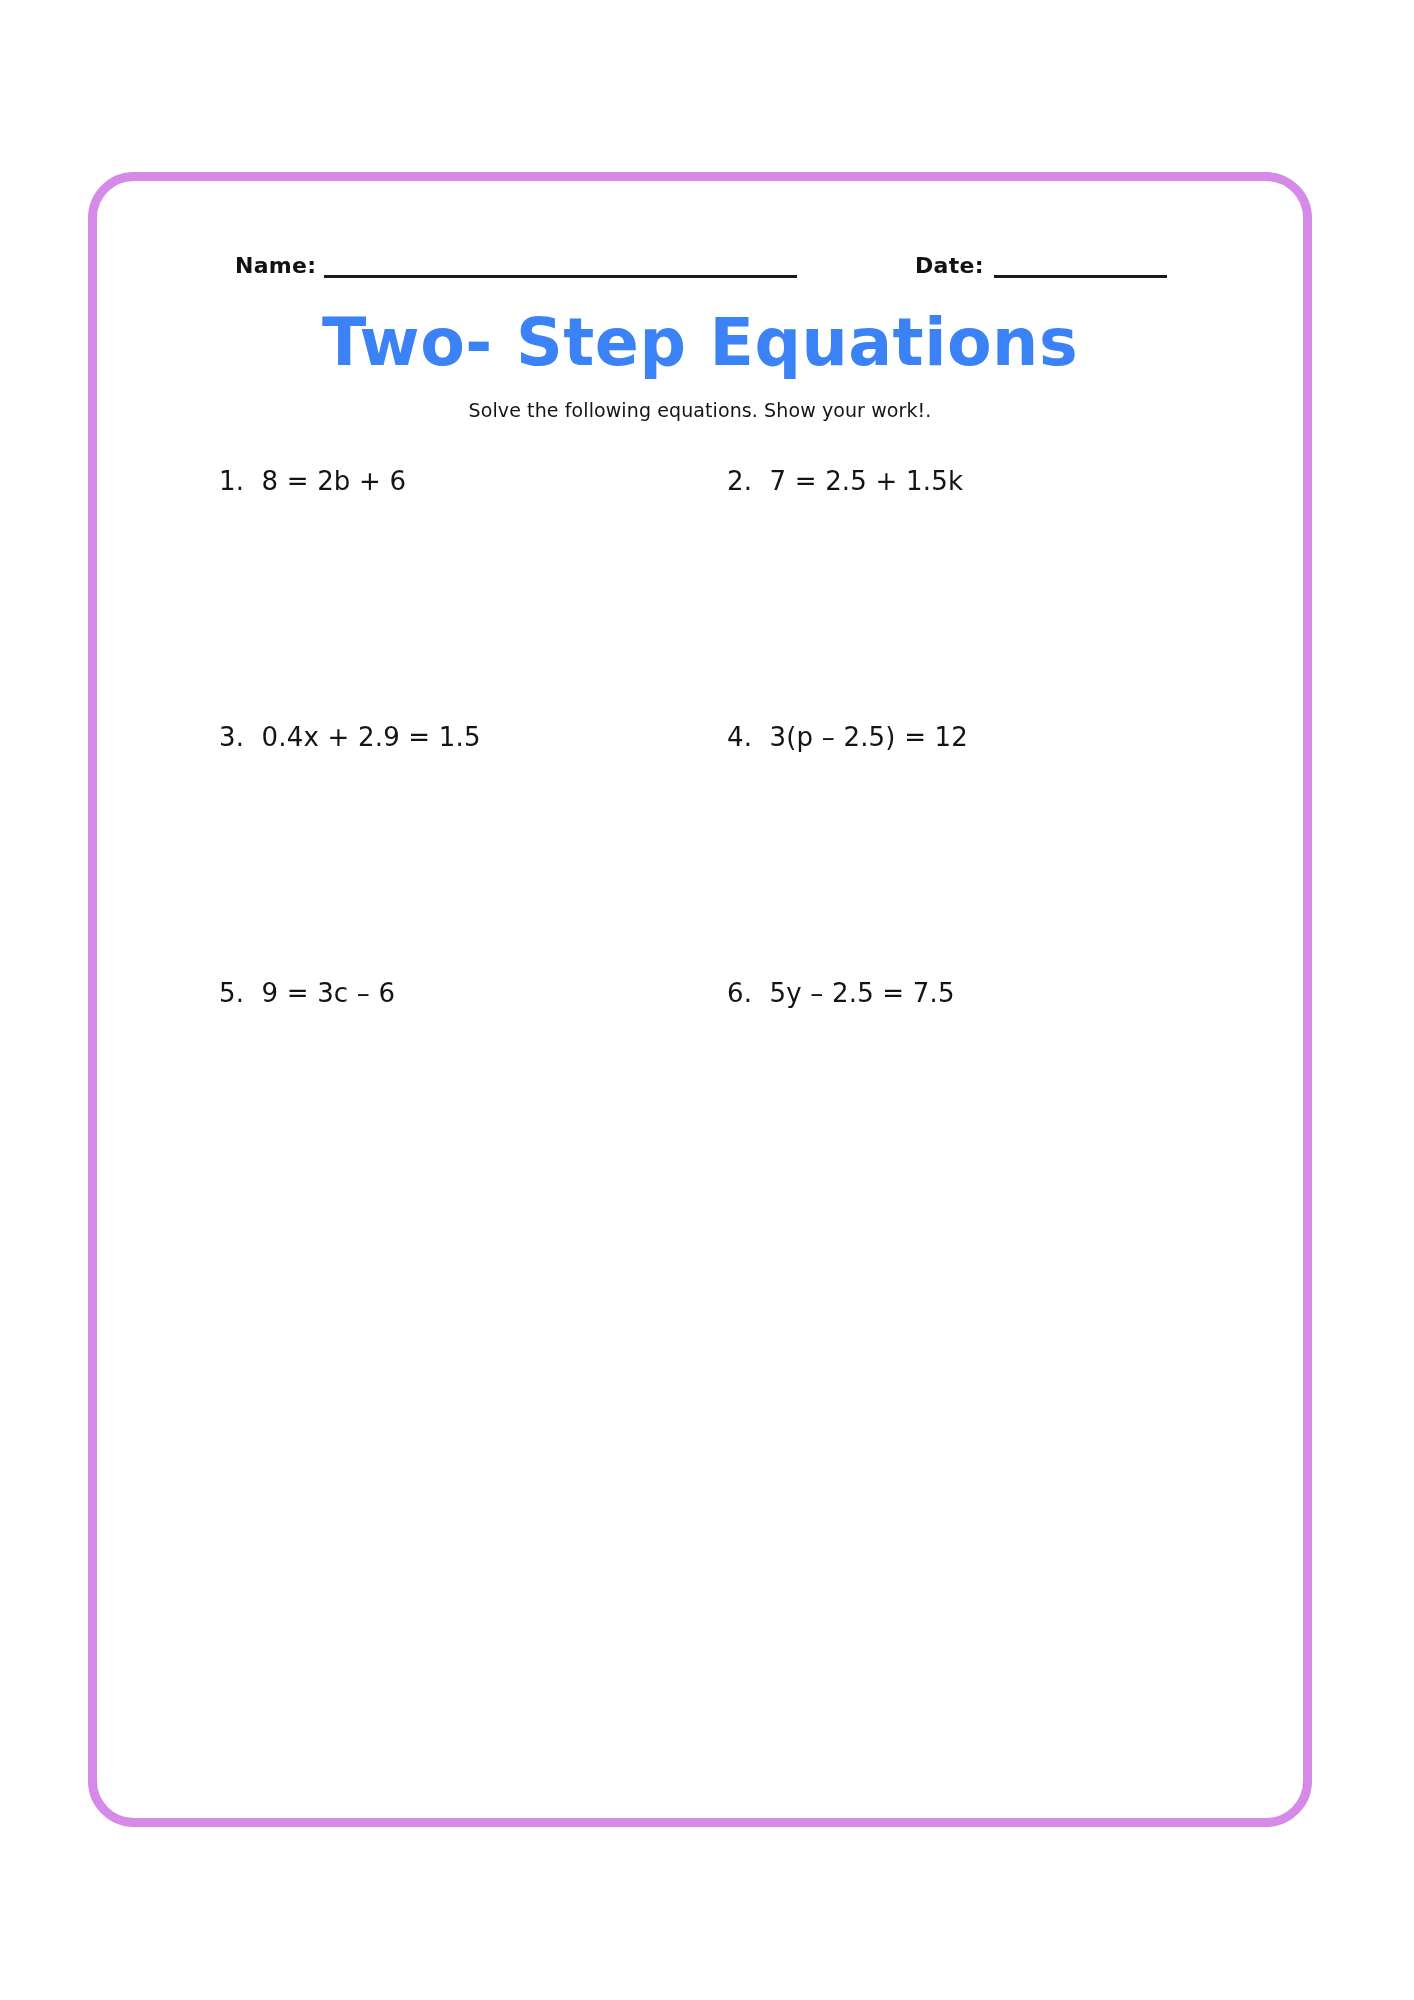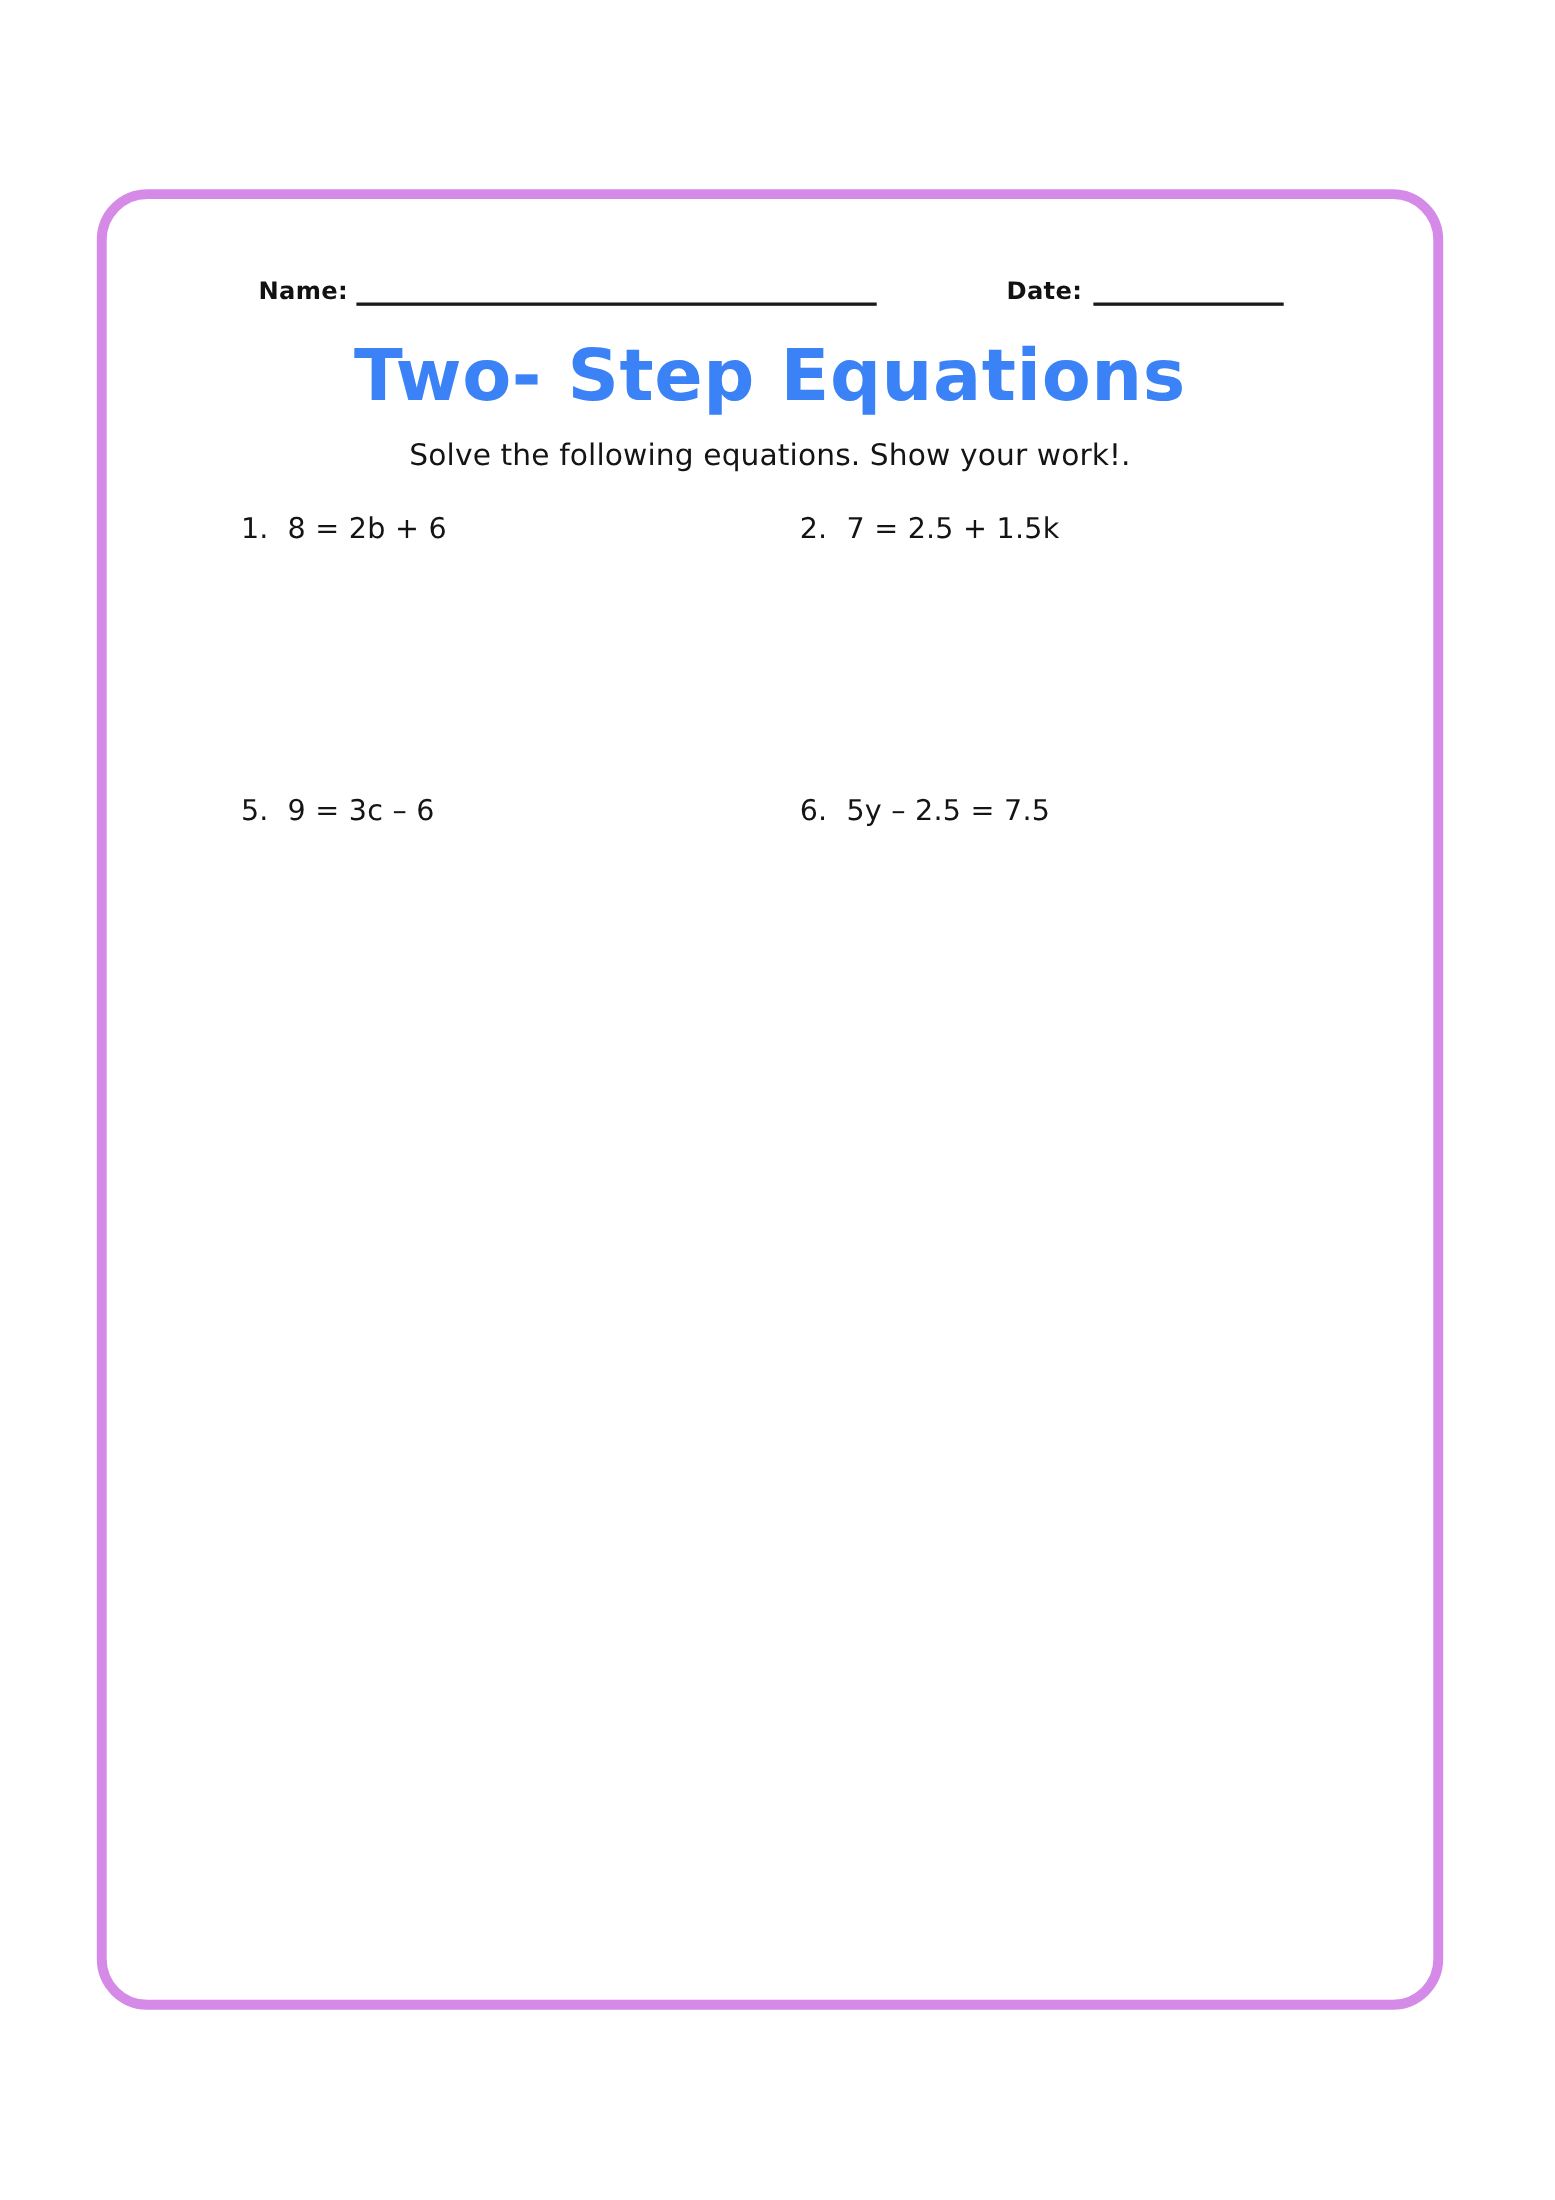--- a/index.html
+++ b/index.html
@@ -85,21 +85,21 @@
     line-height: 1.05;
   }
 
   .subtitle {
     position: absolute;
     left: 0;
     top: 218px;
     width: 100%;
     text-align: center;
     font-family: "DejaVu Sans", sans-serif;
-    font-size: 27px;
+    font-size: 19px;
     font-weight: 400;
     color: #141414;
     letter-spacing: 0.1px;
   }
 
   
   .problems {
     position: absolute;
     left: 110px;
     top: 285px;
@@ -152,20 +152,30 @@
         <div class="problem col-left">
           <span class="num">1.</span>
           <span class="eq">8 = 2b + 6</span>
         </div>
         <div class="problem col-right">
           <span class="num">2.</span>
           <span class="eq">7 = 2.5 + 1.5k</span>
         </div>
       </div>
 
+      <div class="problem-row">
+        <div class="problem col-left">
+          <span class="num">3.</span>
+          <span class="eq">0.4x + 2.9 = 1.5</span>
+        </div>
+        <div class="problem col-right">
+          <span class="num">4.</span>
+          <span class="eq">3(p – 2.5) = 12</span>
+        </div>
+      </div>
 
       <div class="problem-row">
         <div class="problem col-left">
           <span class="num">5.</span>
           <span class="eq">9 = 3c – 6</span>
         </div>
         <div class="problem col-right">
           <span class="num">6.</span>
           <span class="eq">5y – 2.5 = 7.5</span>
         </div>

